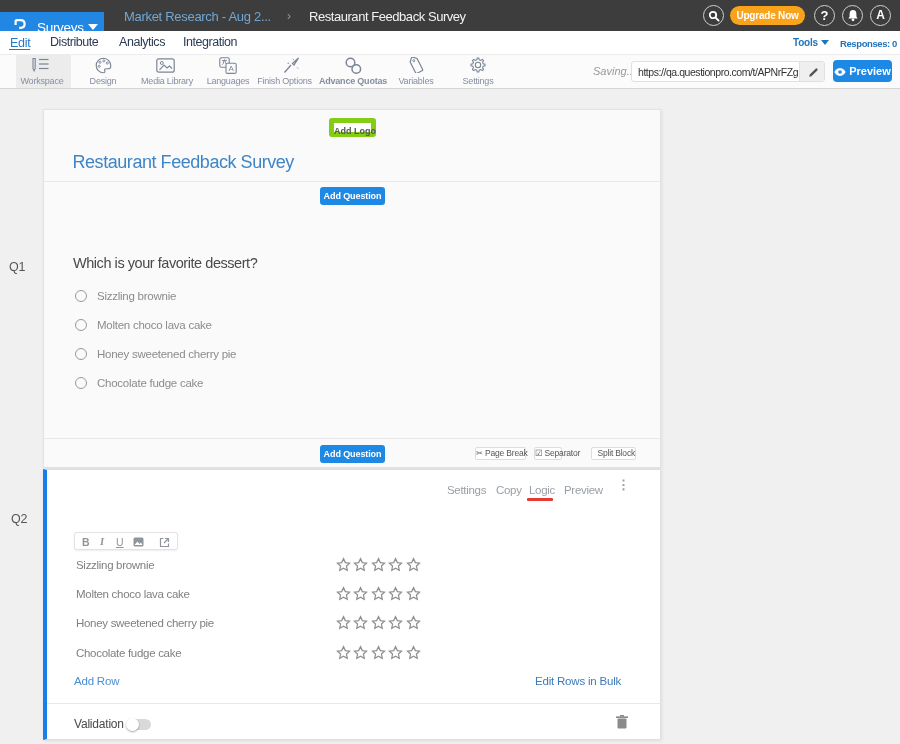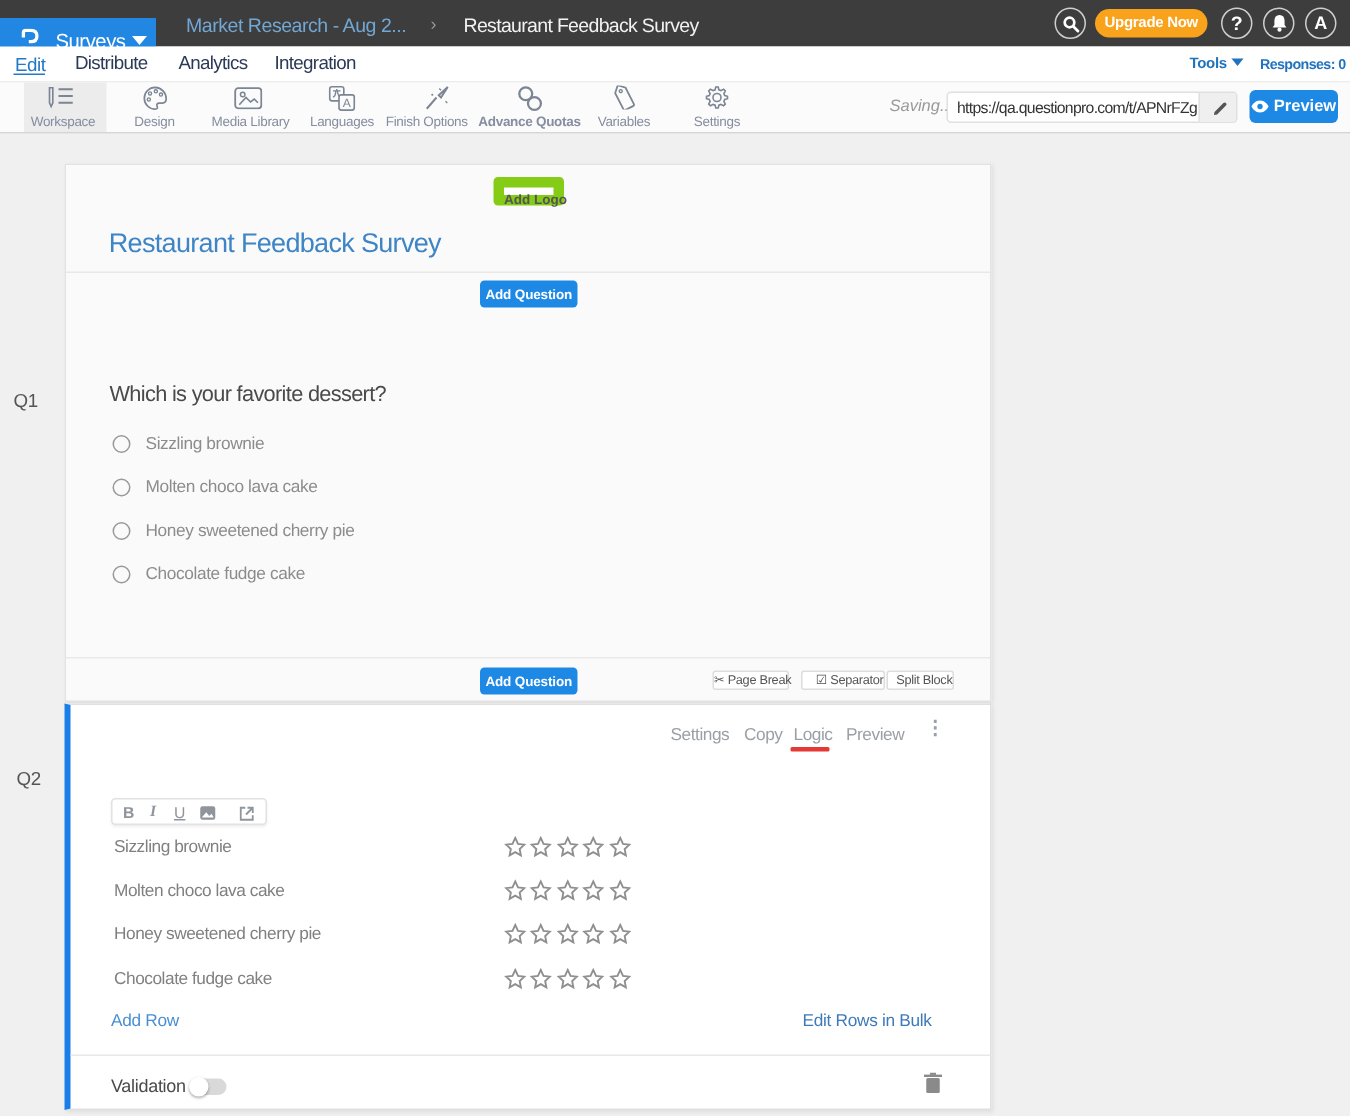--- a/index.html
+++ b/index.html
@@ -128,21 +128,21 @@
   <div class="abs" style="left:833px;top:5px;width:59px;height:22px;background:#1e88e5;border-radius:4px;color:#fff;font-size:11px;font-weight:bold;text-align:center;line-height:22px;">
     <svg style="vertical-align:-2px;margin-right:3px;" width="12" height="10" viewBox="0 0 12 10">
         <path d="M6 1 C9 1 11 3.5 11.6 5 C11 6.5 9 9 6 9 C3 9 1 6.5 0.4 5 C1 3.5 3 1 6 1 Z" fill="#fff"></path>
         <circle cx="6" cy="5" r="1.8" fill="#1e88e5"></circle>
       </svg>Preview
   </div>
 </div>
 
 <div class="abs" style="left:43px;top:109px;width:618px;height:359px;background:#fafafa;border:1px solid #e3e3e3;box-shadow:1px 1px 3px rgba(0,0,0,0.08);">
 
-  <div class="abs" style="left:285px;top:8px;width:47px;height:19px;background:#fff;border:7px solid #84cc16;border-radius:3px;color:#555;font-size:9px;font-weight:bold;text-align:center;line-height:17px;white-space:nowrap;">Add Logo</div>
+  <div class="abs" style="left:285px;top:8px;width:47px;height:19px;background:#fff;border:5px solid #84cc16;border-radius:3px;color:#555;font-size:9px;font-weight:bold;text-align:center;line-height:17px;white-space:nowrap;">Add Logo</div>
 
   <div class="abs" style="left:28.5px;top:41.5px;color:#3f85c6;font-size:18px;letter-spacing:-0.45px;">Restaurant Feedback Survey</div>
   <div class="abs" style="left:0;top:71px;width:616px;height:1px;background:#e8e8e8;"></div>
 
   <div class="abs" style="left:276px;top:77px;width:65px;height:18px;background:#1e88e5;border-radius:3px;color:#fff;font-size:9px;font-weight:bold;text-align:center;line-height:18px;white-space:nowrap;letter-spacing:-0.1px;">Add Question</div>
 
   <div class="abs" style="left:29px;top:145px;color:#4a4a4a;font-size:14.5px;letter-spacing:-0.45px;">Which is your favorite dessert?</div>
 
   <div class="abs" style="left:31px;top:180px;width:12px;height:12px;border:1.4px solid #999;border-radius:50%;"></div>
   <div class="abs" style="left:53px;top:180px;color:#8c8c8c;font-size:11.5px;letter-spacing:-0.25px;">Sizzling brownie</div>
@@ -154,21 +154,21 @@
   <div class="abs" style="left:53px;top:238px;color:#8c8c8c;font-size:11.5px;letter-spacing:-0.25px;">Honey sweetened cherry pie</div>
 
   <div class="abs" style="left:31px;top:267px;width:12px;height:12px;border:1.4px solid #999;border-radius:50%;"></div>
   <div class="abs" style="left:53px;top:267px;color:#8c8c8c;font-size:11.5px;letter-spacing:-0.25px;">Chocolate fudge cake</div>
 
   <div class="abs" style="left:0;top:328px;width:616px;height:1px;background:#e8e8e8;"></div>
 
   <div class="abs" style="left:276px;top:335px;width:65px;height:18px;background:#1e88e5;border-radius:3px;color:#fff;font-size:9px;font-weight:bold;text-align:center;line-height:18px;white-space:nowrap;letter-spacing:-0.1px;">Add Question</div>
 
   <div class="abs" style="left:431px;top:337px;width:51px;height:13px;background:#fff;border:1px solid #ddd;border-radius:2px;color:#555;font-size:8.5px;text-align:center;line-height:11.5px;white-space:nowrap;letter-spacing:-0.2px;">✂ Page Break</div>
-  <div class="abs" style="left:490px;top:337px;width:56px;height:13px;background:#fff;border:1px solid #ddd;border-radius:2px;color:#555;font-size:8.5px;text-align:right;line-height:11.5px;white-space:nowrap;letter-spacing:-0.2px;">☑ Separator</div>
+  <div class="abs" style="left:490px;top:337px;width:28px;height:13px;background:#fff;border:1px solid #ddd;border-radius:2px;color:#555;font-size:8.5px;text-align:right;line-height:11.5px;white-space:nowrap;letter-spacing:-0.2px;">☑ Separator</div>
   <div class="abs" style="left:547px;top:337px;width:45px;height:13px;background:#fff;border:1px solid #ddd;border-radius:2px;color:#555;font-size:8.5px;text-align:right;line-height:11.5px;white-space:nowrap;letter-spacing:-0.2px;">Split Block</div>
 </div>
 
 <div class="abs" style="left:9px;top:260px;color:#555;font-size:12.5px;letter-spacing:-0.3px;">Q1</div>
 <div class="abs" style="left:11px;top:512px;color:#555;font-size:12.5px;letter-spacing:-0.3px;">Q2</div>
 
 <div class="abs" style="left:43px;top:469px;width:618px;height:271px;background:#fff;border:1px solid #e0e0e0;border-left:4px solid #1a7ee8;box-shadow:1px 1px 3px rgba(0,0,0,0.08);">
 
   <span class="abs" style="left:400px;top:14px;color:#9aa0a6;font-size:11.5px;letter-spacing:-0.3px;">Settings</span>
   <span class="abs" style="left:449px;top:14px;color:#9aa0a6;font-size:11.5px;letter-spacing:-0.3px;">Copy</span>

